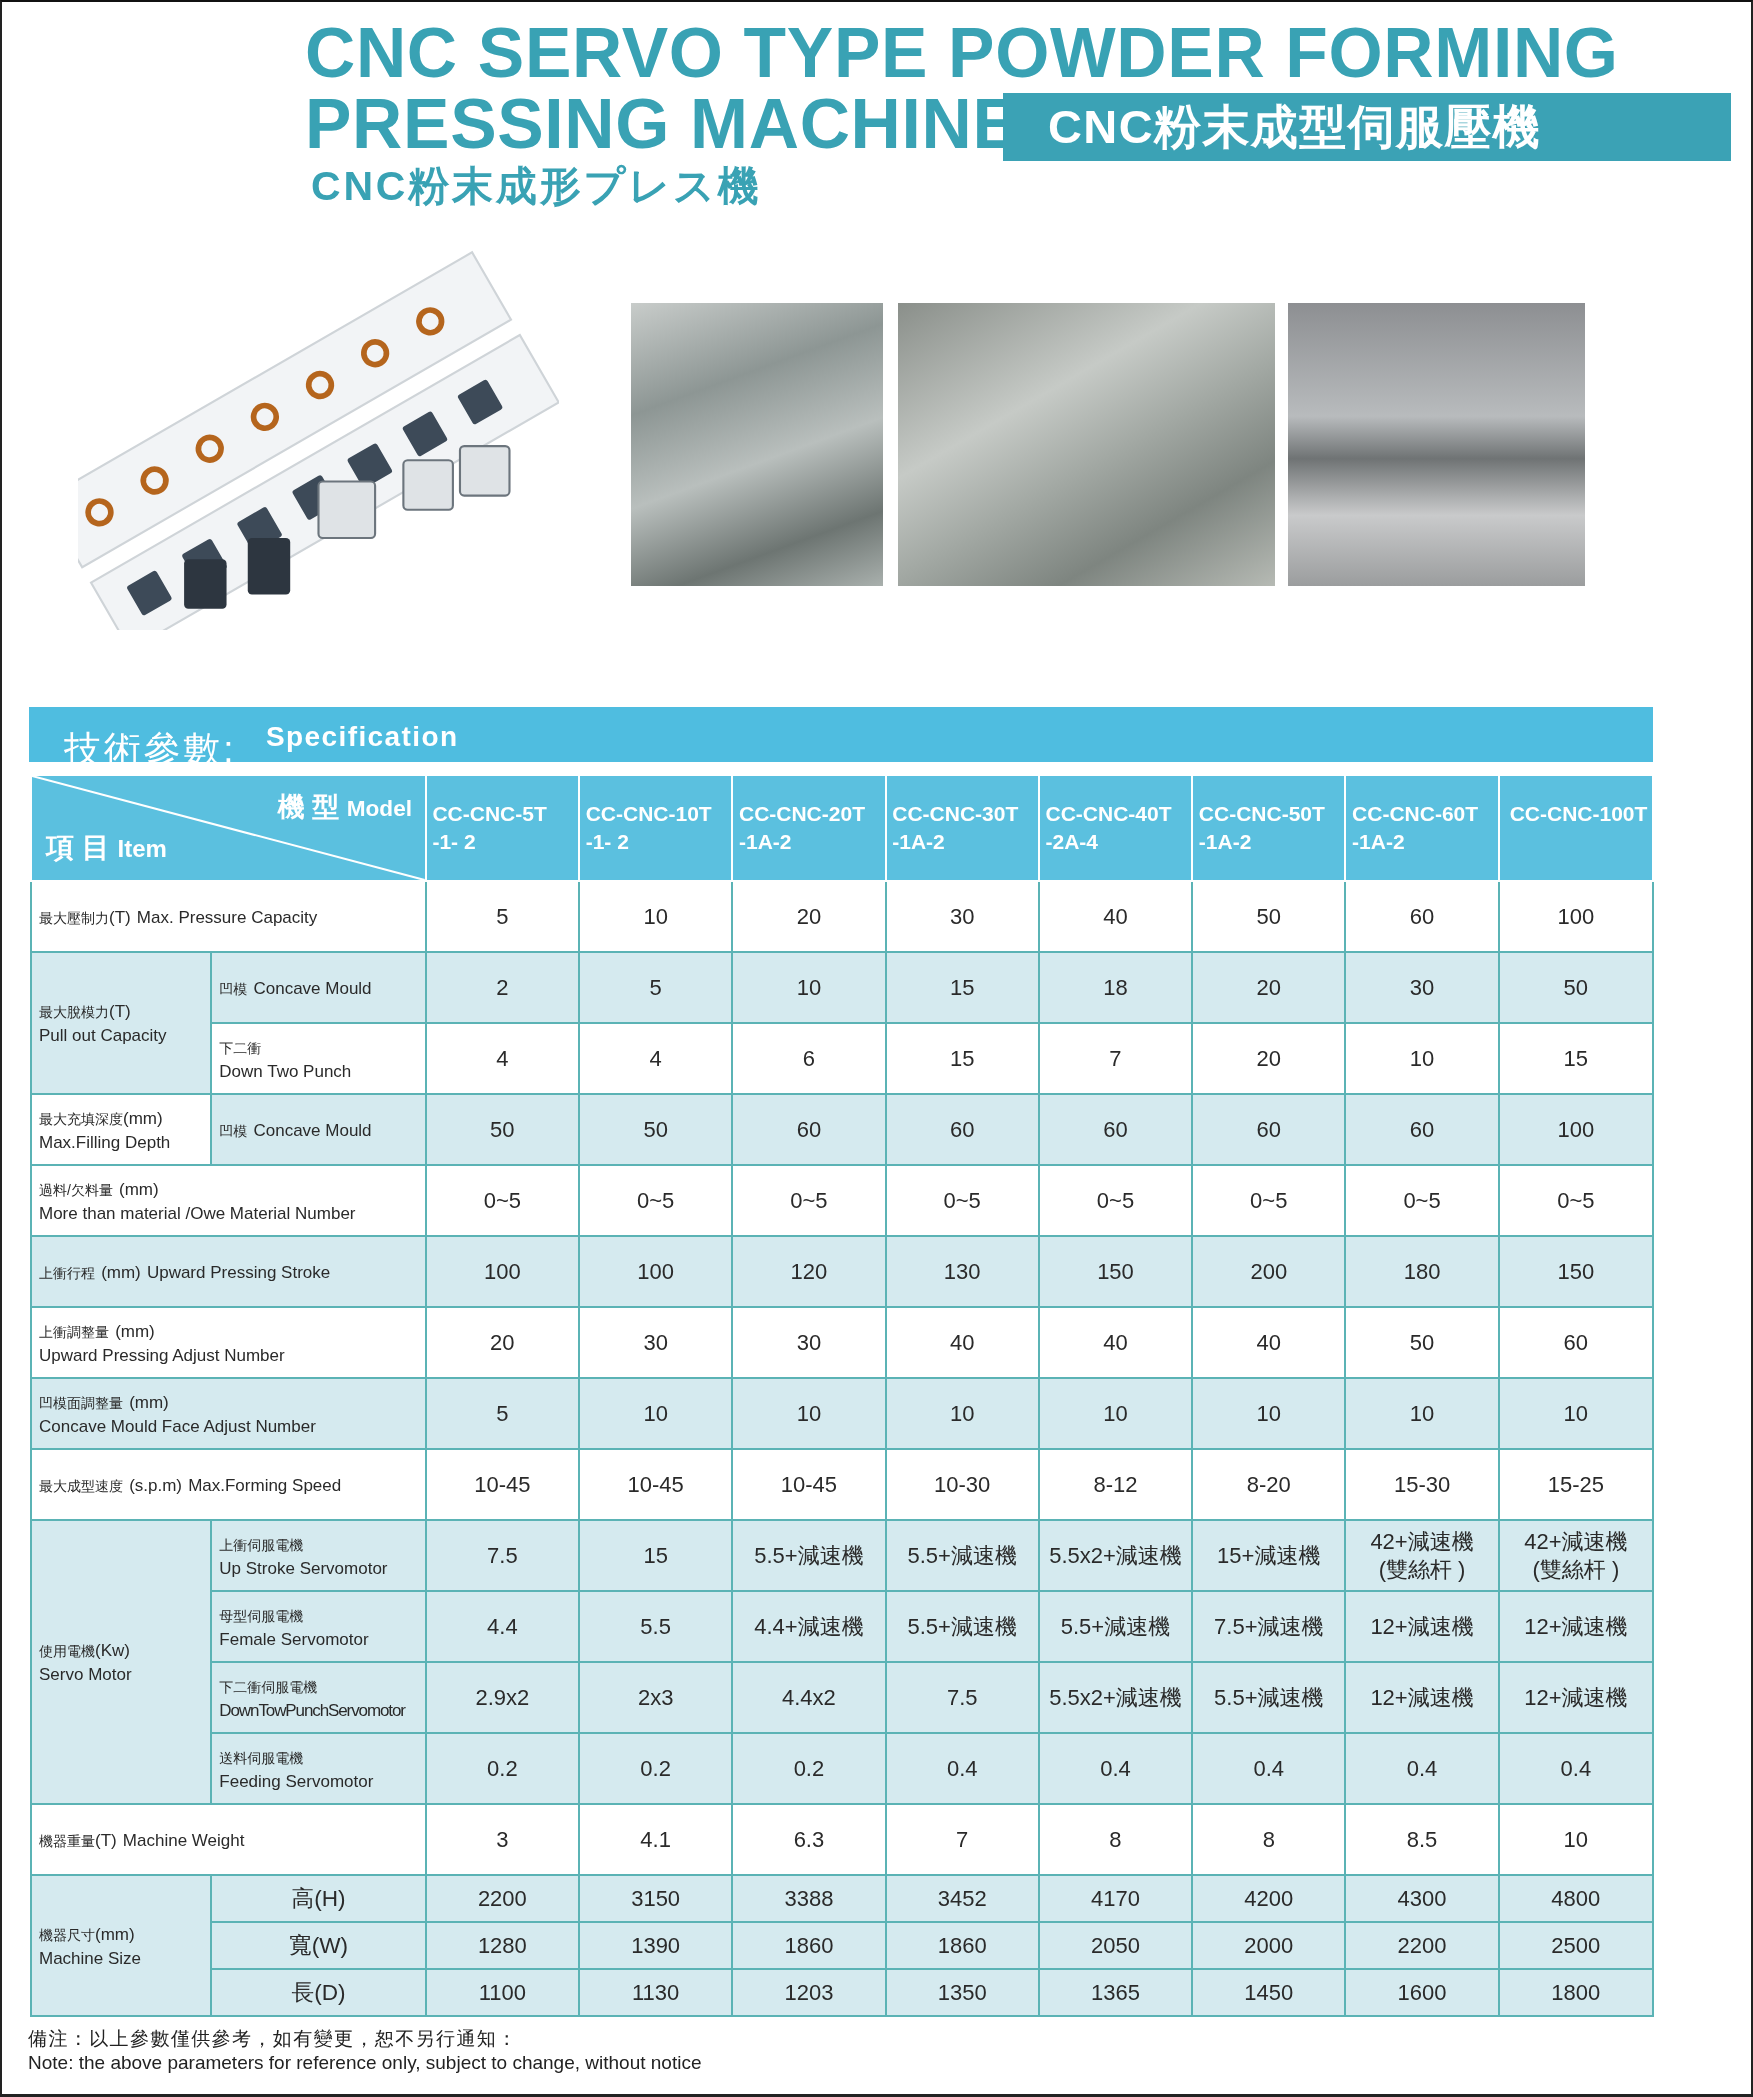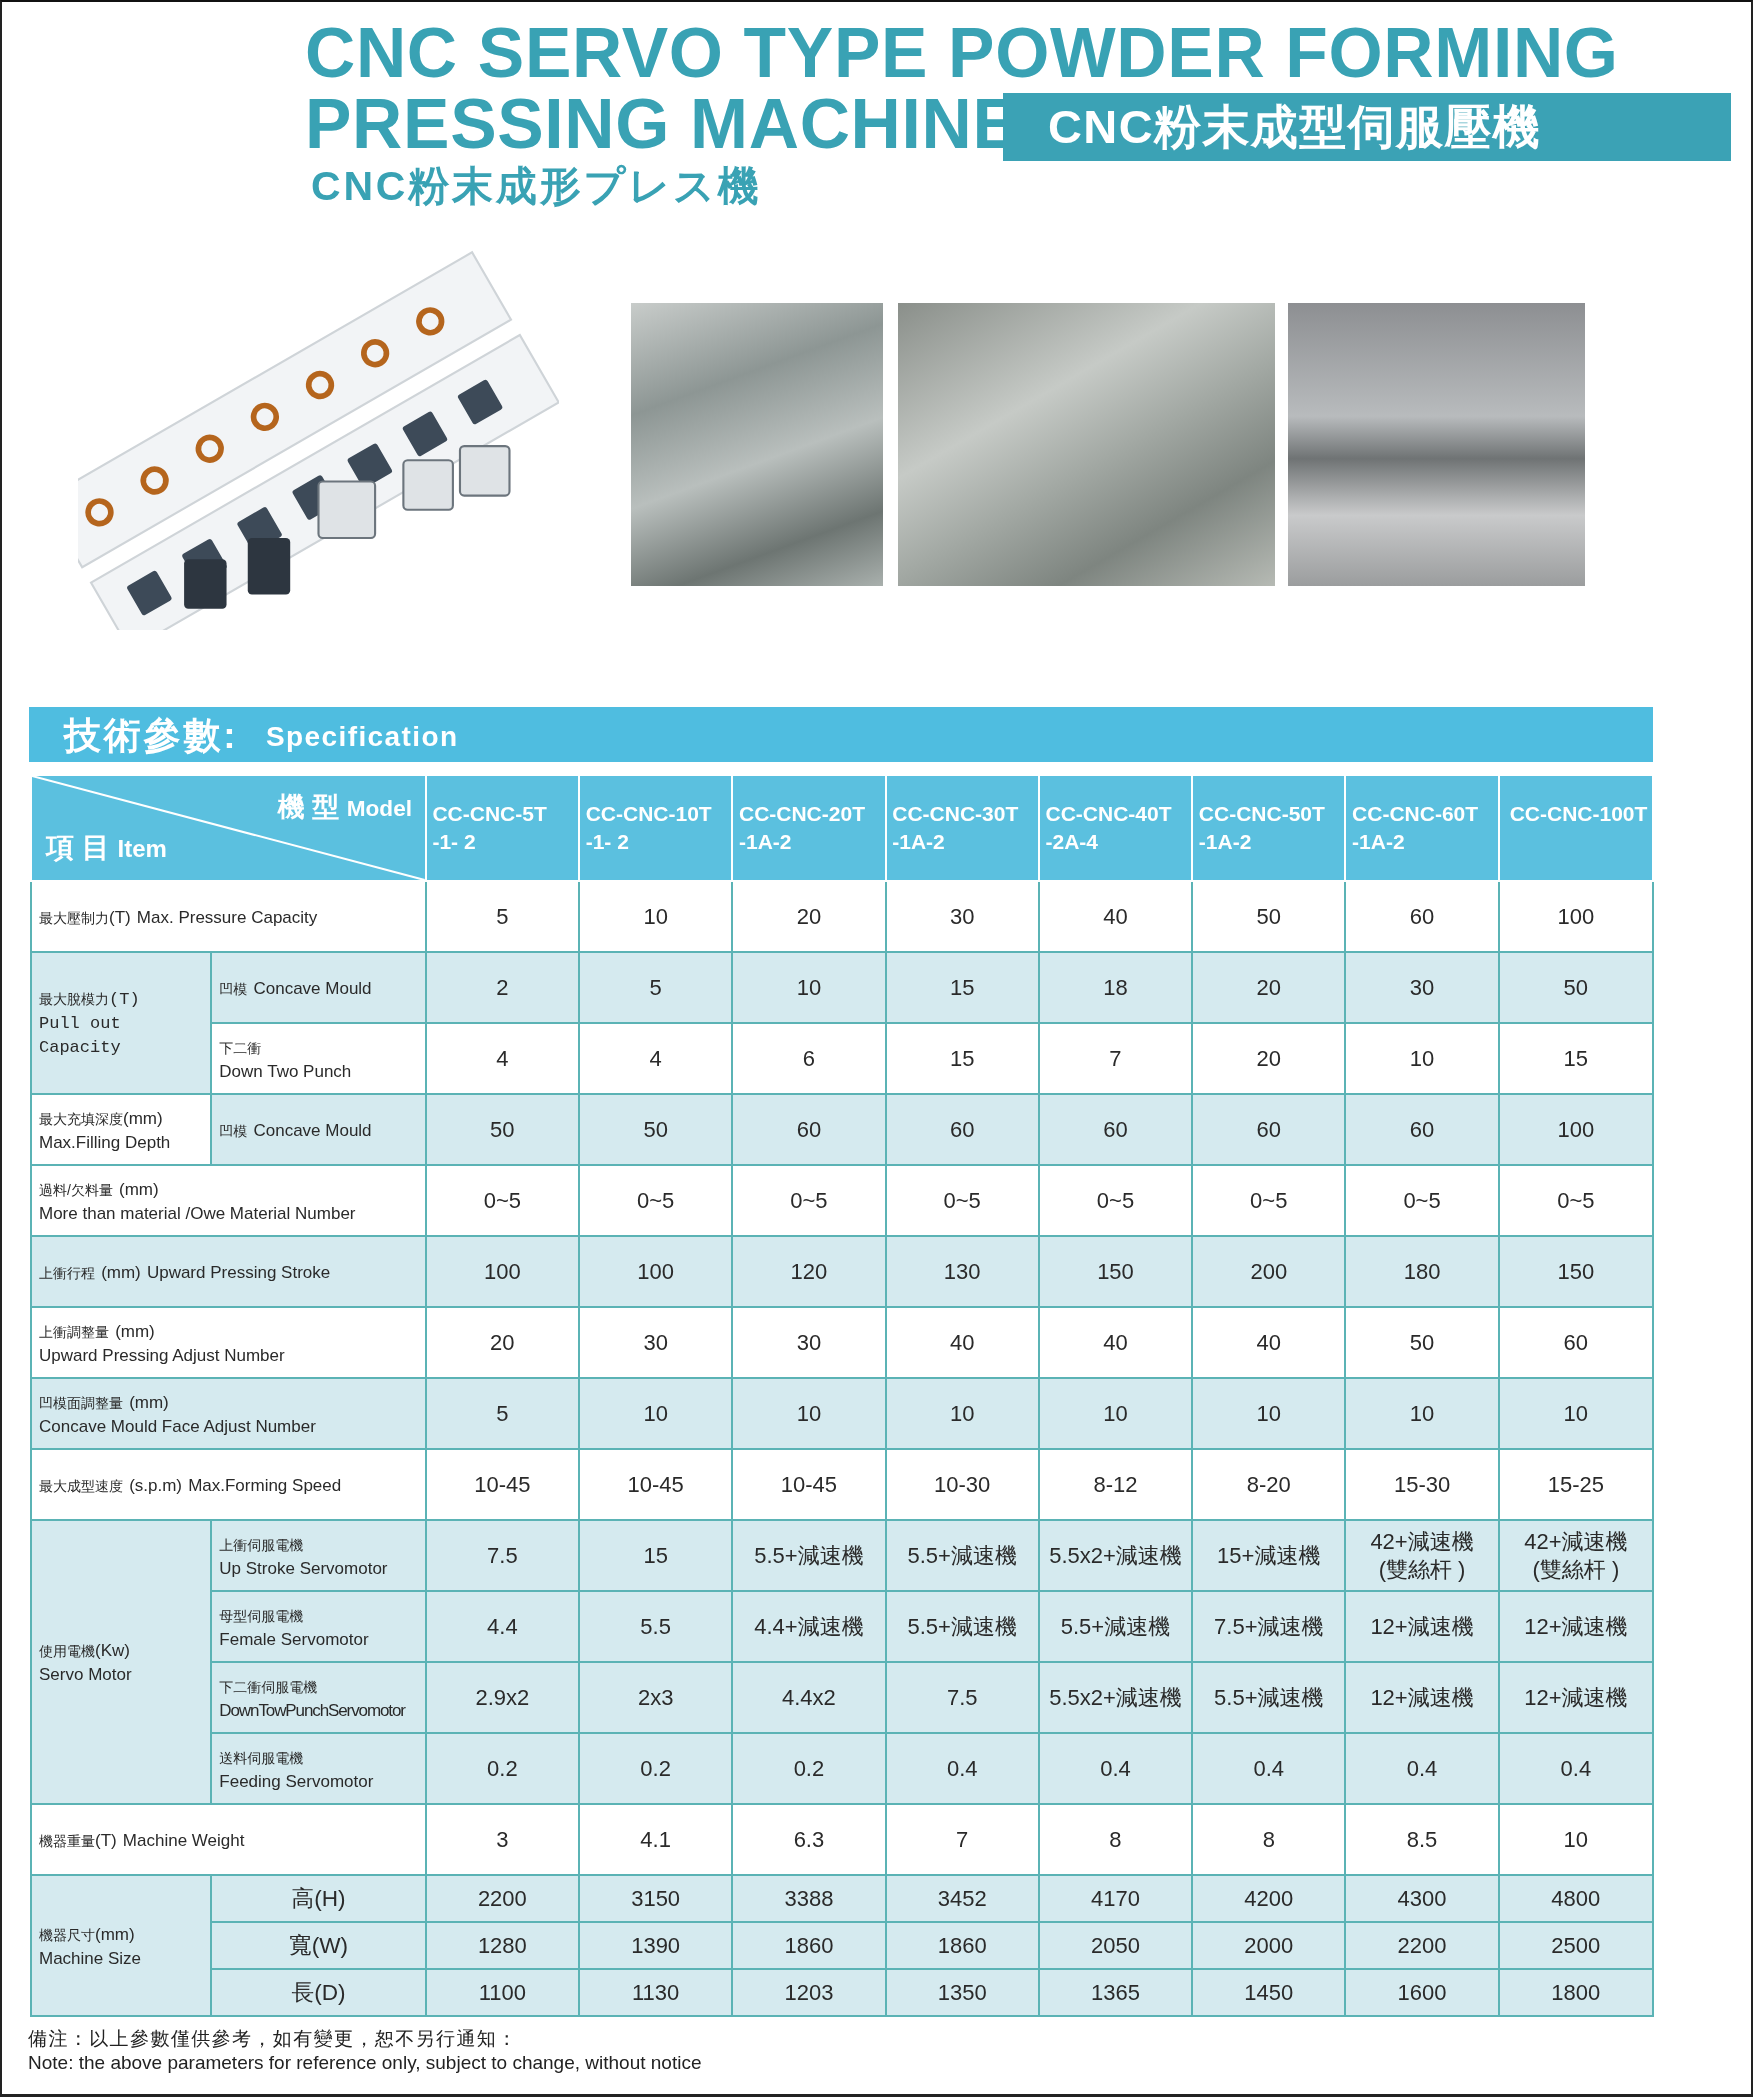--- a/index.html
+++ b/index.html
@@ -16,21 +16,21 @@
 
   
   .img-products { position: absolute; left: 78px; top: 248px; width: 481px; height: 382px; }
   .photo { position: absolute; top: 303px; height: 283px; overflow: hidden; background: #9aa2a6; }
   .photo1 { left: 631px; width: 252px; background: linear-gradient(160deg, #c8ccca 0%, #8d9694 30%, #b9bfbd 55%, #6d7572 80%, #a9b0ad 100%); }
   .photo2 { left: 898px; width: 377px; background: linear-gradient(150deg, #8a8f8a 0%, #c6cac6 35%, #a2a8a3 55%, #7e8580 75%, #b6bab4 100%); }
   .photo3 { left: 1288px; width: 297px; background: linear-gradient(180deg, #8d8f92 0%, #b8bbbd 40%, #6f7374 55%, #c9cacb 75%, #9b9d9e 100%); }
 
   
   .spec-bar { position: absolute; left: 29px; top: 707px; width: 1624px; height: 55px; background: #4fbde0; }
-  .spec-bar .cn { position: absolute; left: 35px; top: 3px; color: #fff; font-weight: bold; font-size: 37px; line-height: 52px; letter-spacing: 2.8px; }
+  .spec-bar .cn { position: absolute; left: 35px; top: 17px; color: #fff; font-weight: normal; font-size: 37px; line-height: 52px; letter-spacing: 2.8px; }
   .spec-bar .en { position: absolute; left: 237px; top: 10px; color: #fff; font-weight: bold; font-size: 28px; line-height: 40px; letter-spacing: 1.4px; }
 
   
   .spec-table { position: absolute; left: 30px; top: 774px; width: 1624px; border-collapse: collapse; table-layout: fixed; }
   .spec-table td, .spec-table th { border: 2.1px solid #5bb3b5; text-align: center; vertical-align: middle; font-size: 22px; color: #2a2a2a; font-weight: normal; }
   .spec-table thead th { background: #5bc0df; color: #fff; font-weight: bold; font-size: 21px; border: 2.1px solid #ffffff; text-align: left; padding-left: 5.7px; line-height: 28px; }
   .spec-table thead th.corner { position: relative; padding: 0; }
   .corner .diag { position: absolute; left: 0; top: 0; width: 100%; height: 100%; }
   .corner .model { position: absolute; right: 12.7px; top: 17px; font-size: 27px; font-weight: bold; color: #fff; }
   .corner .model small { font-size: 22.6px; }
@@ -144,21 +144,21 @@
       <td>10</td>
       <td>20</td>
       <td>30</td>
       <td>40</td>
       <td>50</td>
       <td>60</td>
       <td>100</td>
     </tr>
 
     <tr class="r b">
-      <td class="lbl" rowspan="2" style="background:#d5eaef;font-family:Liberation Mono, monospace;"><span class="cn">最大脫模力</span><span class="u">(T)</span><span class="en2">Pull out Capacity</span></td>
+      <td class="lbl" rowspan="2" style="background:#d5eaef;"><span class="cn">最大脫模力</span><span class="u">(T)</span><span class="en2">Pull out Capacity</span></td>
       <td class="lbl"><span class="cn">凹模</span> <span class="en">Concave Mould</span></td>
       <td>2</td>
       <td>5</td>
       <td>10</td>
       <td>15</td>
       <td>18</td>
       <td>20</td>
       <td>30</td>
       <td>50</td>
     </tr>

